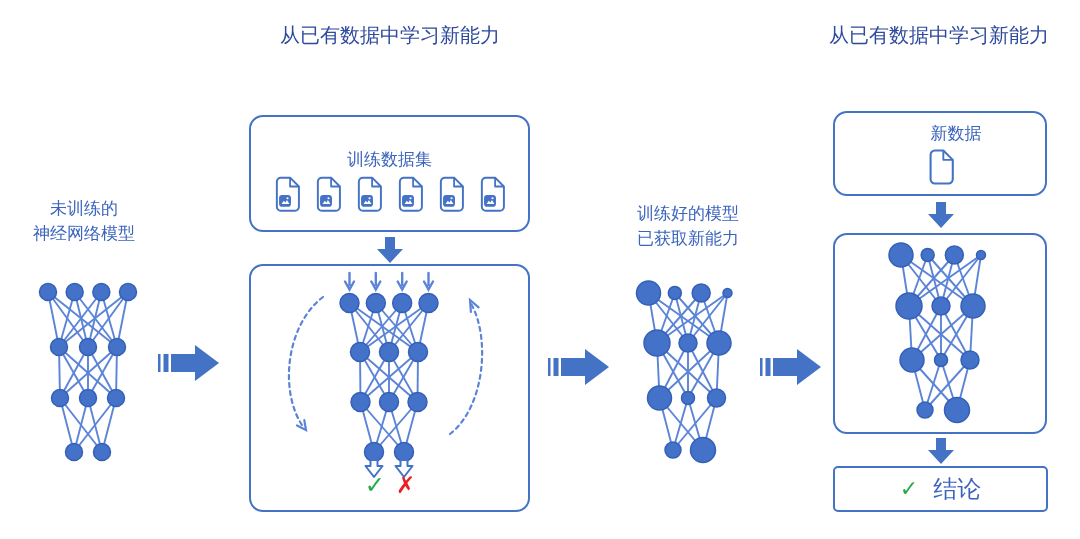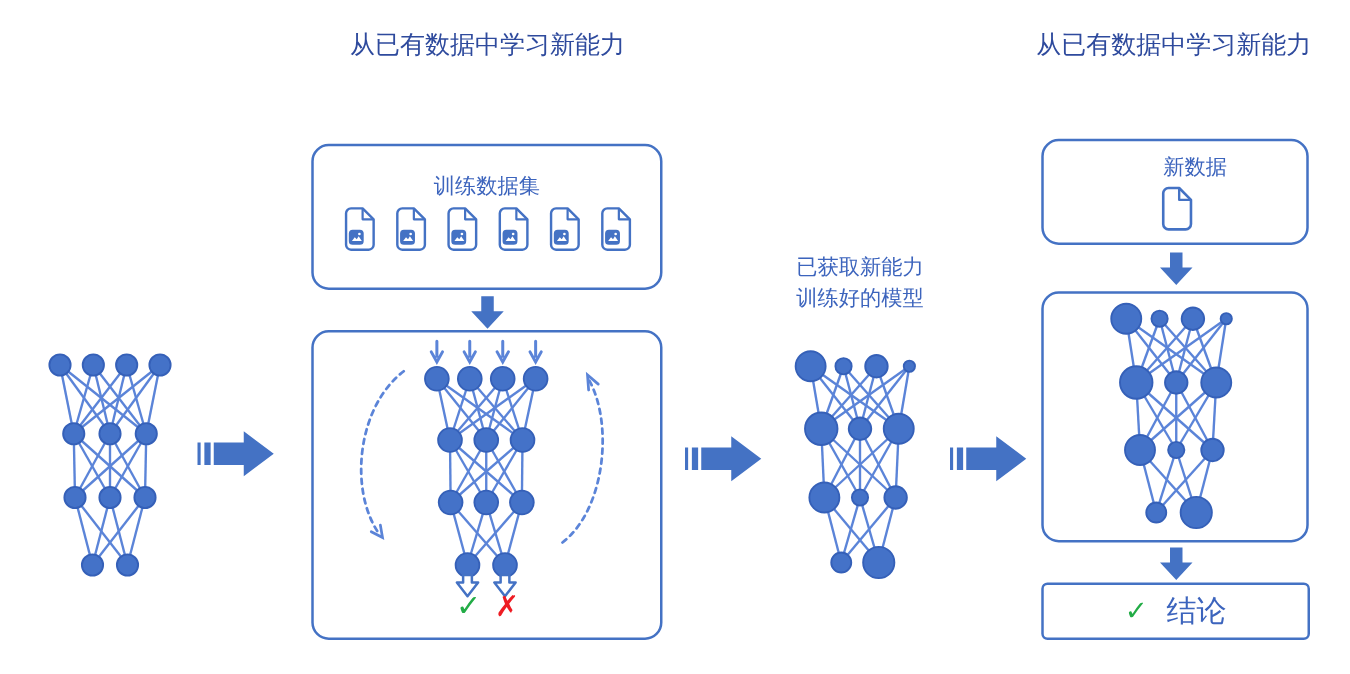--- a/index.html
+++ b/index.html
@@ -7,21 +7,21 @@
           font-family:"Liberation Sans","DejaVu Sans",sans-serif;}
   .abs{position:absolute;}
   svg{overflow:visible;display:block;}
   .hdr{position:absolute;text-align:center;}
   .title{font-size:31px;font-weight:bold;color:var(--title);letter-spacing:1px;}
   .subtitle{font-size:20px;color:var(--subtitle);margin-top:6px;}
   .side-label{position:absolute;text-align:center;font-size:17px;color:var(--label);line-height:1.45;}
   .box{position:absolute;background:#fff;border:2.5px solid var(--primary);box-sizing:border-box;}
   .round{border-radius:14px;}
   .rect{border-radius:5px;border-width:2px;}
-  .box-title{text-align:center;font-size:17px;color:var(--label);padding-top:20px;}
+  .box-title{text-align:center;font-size:17px;color:var(--label);padding-top:31px;}
   .box-title.tight{padding-top:9px;margin-left:32px;}
   .doc-row{display:flex;justify-content:center;gap:11px;margin-top:5px;}
   .doc-center{display:flex;justify-content:center;margin-top:4px;}
   .fillp{fill:var(--primary);}
   .doc-page{fill:#fff;stroke:var(--primary);stroke-width:2.2;stroke-linejoin:round;}
   .doc-fold{fill:none;stroke:var(--primary);stroke-width:2;stroke-linejoin:round;}
   .dashcurve{fill:none;stroke:var(--edge);stroke-width:2.2;stroke-dasharray:4 4;stroke-linecap:round;}
   .curvehead{fill:none;stroke:var(--edge);stroke-width:2.2;stroke-linecap:round;}
   .inarrow{fill:none;stroke:var(--edge);stroke-width:2.4;stroke-linecap:round;}
   .outarrow{fill:#fff;stroke:var(--primary);stroke-width:2;stroke-linejoin:round;}
@@ -61,20 +61,24 @@
 
 <div class="canvas">
 
   <div class="hdr" style="left:250px;top:16px;width:280px">
     <div class="subtitle">从已有数据中学习新能力</div>
   </div>
   <div class="hdr" style="left:819px;top:16px;width:240px">
     <div class="subtitle">从已有数据中学习新能力</div>
   </div>
 
+  <div class="side-label" style="left:9px;top:197px;width:150px">
+    <div>未训练的</div>
+    <div>神经网络模型</div>
+  </div>
   <svg class="abs" style="left:14px;top:281px" width="150" height="185">
     <g>
         <g stroke="#5b84d8" stroke-width="1.9">
           <line x1="34" y1="11" x2="45" y2="66"></line>
           <line x1="34" y1="11" x2="74" y2="66"></line>
           <line x1="34" y1="11" x2="103" y2="66"></line>
           <line x1="60.66666666666667" y1="11" x2="45" y2="66"></line>
           <line x1="60.66666666666667" y1="11" x2="74" y2="66"></line>
           <line x1="60.66666666666667" y1="11" x2="103" y2="66"></line>
           <line x1="87.33333333333334" y1="11" x2="45" y2="66"></line>
@@ -221,22 +225,22 @@
   <div class="checkrow" style="left:352px;top:471px;width:76px;height:28px">
     <span class="ck">✓</span>
     <span class="cx">✗</span>
   </div>
 
   <svg class="abs" style="left:548px;top:345px" width="62" height="44">
       <use href="#sarrow"></use>
     </svg>
 
   <div class="side-label" style="left:613px;top:202px;width:150px">
+    <div>训练好的模型</div>
     <div>已获取新能力</div>
-    <div>训练好的模型</div>
   </div>
   <svg class="abs" style="left:618px;top:280px" width="150" height="185">
     <g>
         <g stroke="#5b84d8" stroke-width="1.9">
           <line x1="30.5" y1="13" x2="39" y2="63"></line>
           <line x1="30.5" y1="13" x2="70" y2="63"></line>
           <line x1="30.5" y1="13" x2="101" y2="63"></line>
           <line x1="56.83333333333333" y1="13" x2="39" y2="63"></line>
           <line x1="56.83333333333333" y1="13" x2="70" y2="63"></line>
           <line x1="56.83333333333333" y1="13" x2="101" y2="63"></line>

